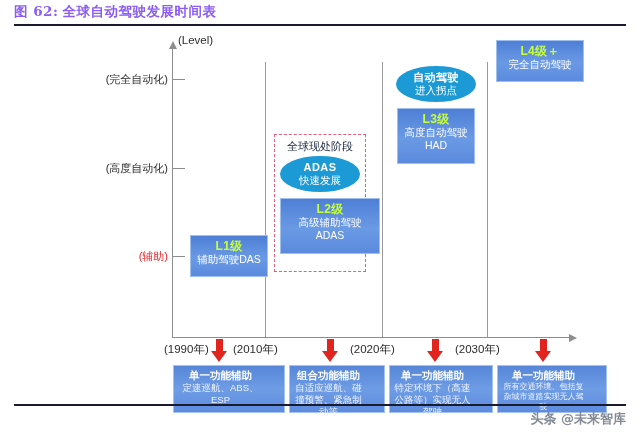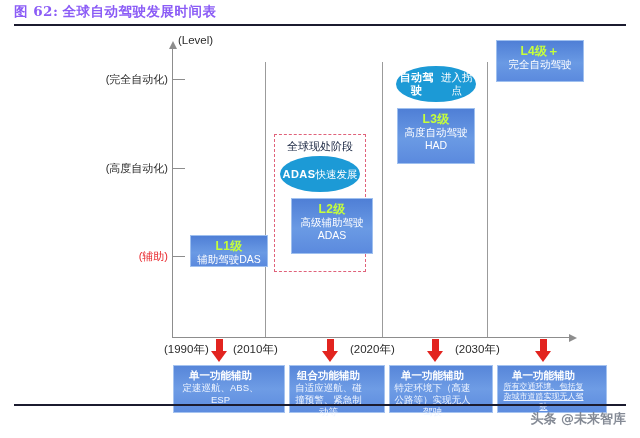--- a/index.html
+++ b/index.html
@@ -206,21 +206,21 @@
   }
 
   
   .ellipse {
     position: absolute;
     border-radius: 50%;
     background: #1c9ad6;
     color: #ffffff;
     text-align: center;
     display: flex;
-    flex-direction: row;
+    flex-direction: column;
     align-items: center;
     justify-content: center;
     line-height: 13px;
   }
   .ellipse .e1 { font-size: 11px; font-weight: bold; letter-spacing: .4px; }
   .ellipse .e2 { font-size: 10.5px; }
 
   
   .dashed-group {
     position: absolute;
@@ -251,21 +251,21 @@
     font-size: 10.5px;
     font-weight: bold;
     line-height: 13px;
     color: #ffffff;
   }
   .bbox .bd {
     font-size: 9.5px;
     line-height: 12px;
     color: #eef4ff;
   }
-  .bbox .bd.tiny { font-size: 8px; line-height: 10px; text-decoration: underline; }
+  .bbox .bd.tiny { font-size: 8px; line-height: 10px; }
 </style>
 </head>
 <body>
 
 <div id="root">
 
   <div class="fig-title">
     <span class="num">图 62:</span><span>全球自动驾驶发展时间表</span>
   </div>
   <div class="rule-top"></div>
@@ -308,34 +308,34 @@
     </div>
     <div class="down-arrow" style="left:426px;">
       <div class="shaft"></div>
         <div class="head"></div>
     </div>
     <div class="down-arrow" style="left:534px;">
       <div class="shaft"></div>
         <div class="head"></div>
     </div>
 
-    <div class="lbox" style="left:190px; top:209px; width:78px; height:32px;">
+    <div class="lbox" style="left:190px; top:209px; width:78px; height:42px;">
       <div class="lv">L1级</div>
       <div class="desc">辅助驾驶DAS</div>
     </div>
 
     <div class="dashed-group" style="left:274px; top:108px; width:92px; height:138px;"></div>
     <div class="dashed-title" style="left:274px; top:113px; width:92px;">全球现处阶段</div>
 
     <div class="ellipse" style="left:280px; top:130px; width:80px; height:36px;">
       <div class="e1">ADAS</div>
       <div class="e2">快速发展</div>
     </div>
 
-    <div class="lbox" style="left:291px; top:172px; width:82px; height:56px;">
+    <div class="lbox" style="left:280px; top:172px; width:100px; height:56px;">
       <div class="lv">L2级</div>
       <div class="desc">高级辅助驾驶</div>
       <div class="desc">ADAS</div>
     </div>
 
     <div class="ellipse" style="left:396px; top:40px; width:80px; height:36px;">
       <div class="e1">自动驾驶</div>
       <div class="e2">进入拐点</div>
     </div>
 

